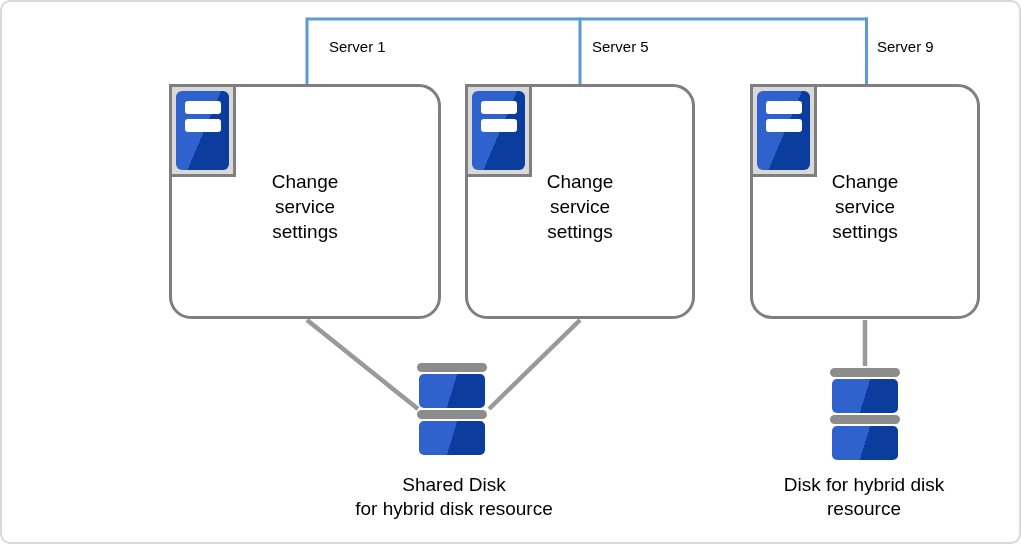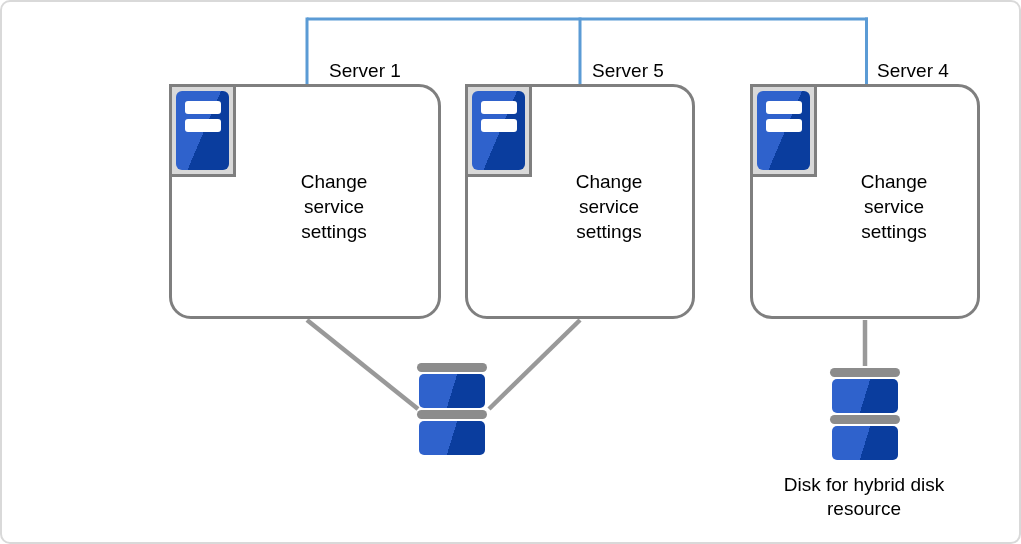--- a/index.html
+++ b/index.html
@@ -32,38 +32,36 @@
     border-radius: 22px;
   }
   .box-s1 { left: 167px; width: 272px; }
   .box-s2 { left: 463px; width: 230px; }
   .box-s3 { left: 748px; width: 230px; }
 
   
   .server-label {
     position: absolute;
     top: 34px;
-    font-size: 19px;
+    font-size: 15px;
     line-height: 22px;
     white-space: nowrap;
-    margin-top: 24px;
   }
   .label-s1 { left: 327px; }
   .label-s2 { left: 590px; }
   .label-s3 { left: 875px; }
 
   
   .server-body {
     position: absolute;
     top: 167px;
     font-size: 19px;
     line-height: 25px;
     text-align: center;
     white-space: pre-line;
-    margin-left: 29px;
   }
   .body-s1 { left: 167px; width: 272px; }
   .body-s2 { left: 463px; width: 230px; }
   .body-s3 { left: 748px; width: 230px; }
 
   
   .server-icon {
     position: absolute;
     top: 82px;
     width: 67px;
@@ -162,38 +160,40 @@
   <div class="server-icon icon-s2">
     <div class="chassis">
       <div class="slot slot1"></div>
       <div class="slot slot2"></div>
     </div>
   </div>
   <div class="server-body body-s2">Change
 service
 settings</div>
 
-  <div class="server-label label-s3">Server 4</div>
+  <div class="server-label label-s3">Server 9</div>
   <div class="server-box box-s3"></div>
   <div class="server-icon icon-s3">
     <div class="chassis">
       <div class="slot slot1"></div>
       <div class="slot slot2"></div>
     </div>
   </div>
   <div class="server-body body-s3">Change
 service
 settings</div>
 
   <div class="disk disk-shared">
     <div class="bar"></div>
     <div class="platter"></div>
     <div class="bar"></div>
     <div class="platter"></div>
   </div>
+  <div class="disk-caption caption-shared">Shared Disk
+for hybrid disk resource</div>
 
   <div class="disk disk-local">
     <div class="bar"></div>
     <div class="platter"></div>
     <div class="bar"></div>
     <div class="platter"></div>
   </div>
   <div class="disk-caption caption-local">Disk for hybrid disk
 resource</div>
 

